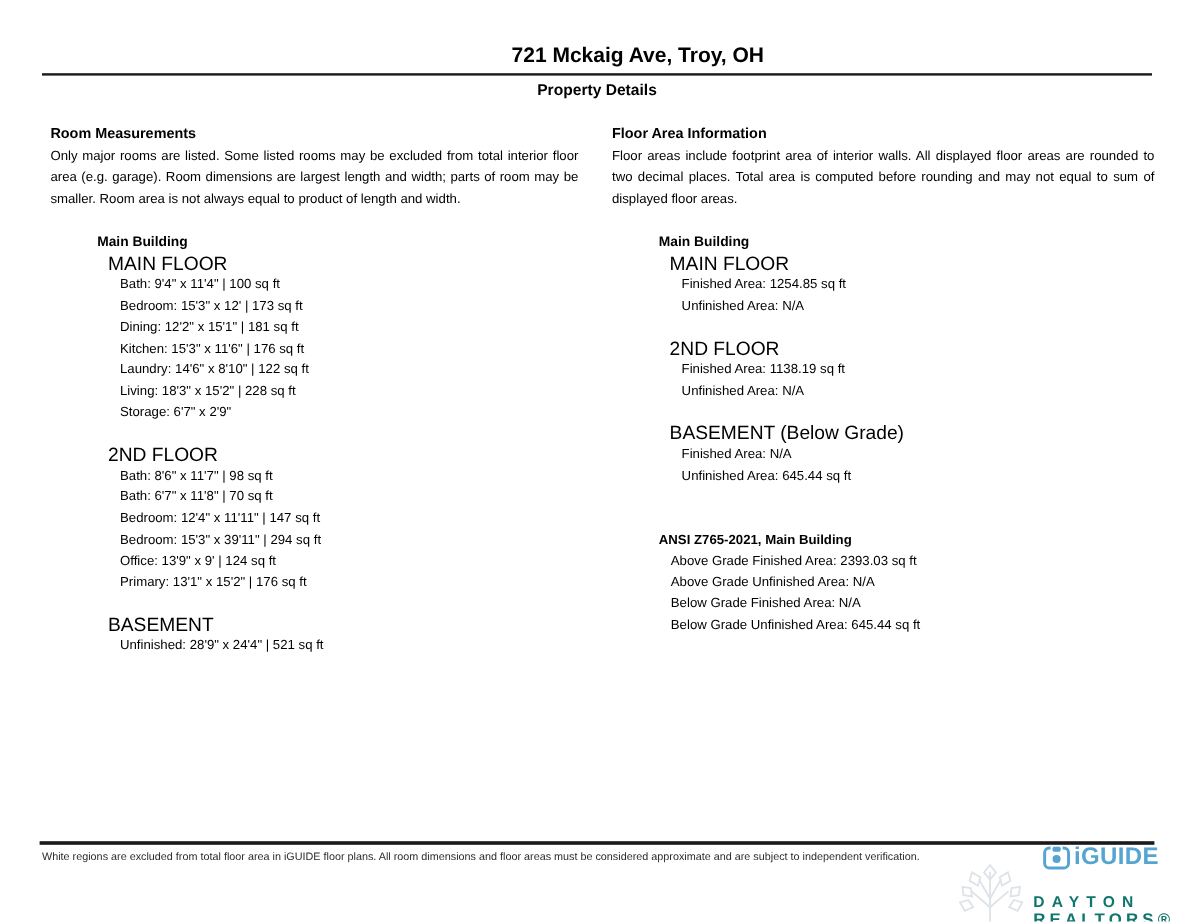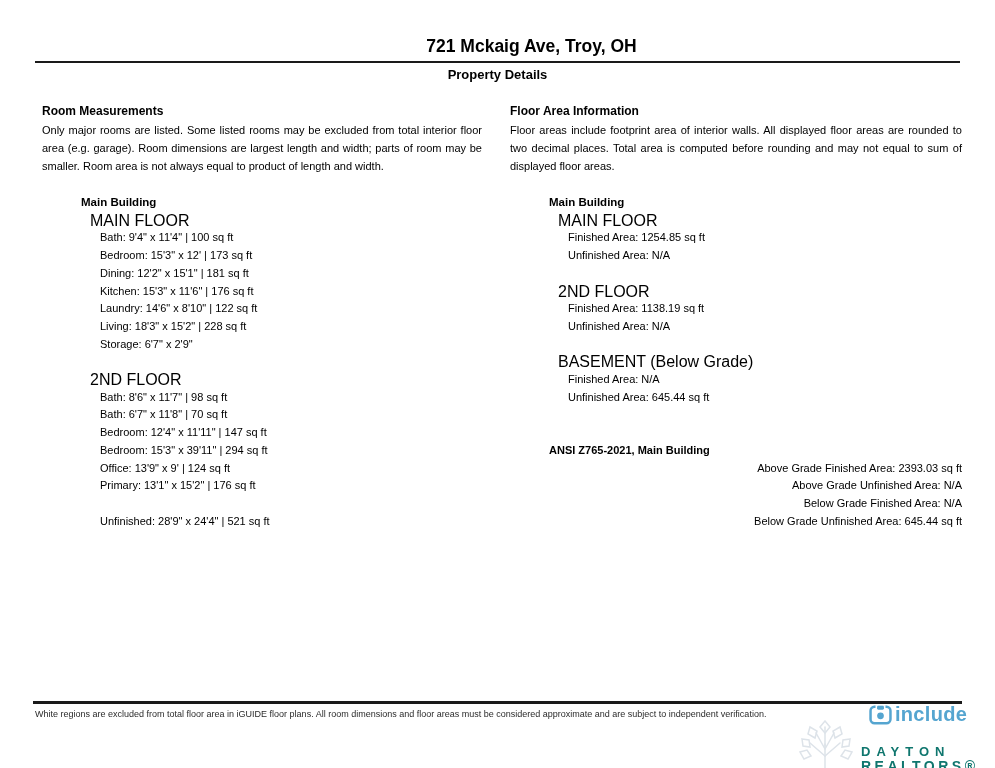--- a/index.html
+++ b/index.html
@@ -31,21 +31,21 @@
   .building { margin-left: 39px; margin-top: 19px; line-height: 17.7px; }
   .building-name { font-weight: bold; font-size: 11.5px; line-height: 17.7px; }
   .floor { margin-left: 9px; }
   .floor + .floor { margin-top: 17.7px; }
   .floor-name { font-size: 16px; line-height: 17.7px; }
   .floor-items { margin-left: 10px; }
   .floor-items div { line-height: 17.7px; }
   .ansi { margin-left: 39px; margin-top: 35.5px; line-height: 17.7px; }
   .ansi-heading { font-weight: bold; font-size: 11px; line-height: 17.7px; }
   .ansi-items { margin-left: 10px; }
-  .ansi-items div { line-height: 17.7px; text-align: right; }
+  .ansi-items div { line-height: 17.7px; }
 
   .footer-rule {
     position: absolute; top: 701px; left: 33px; width: 929px; height: 3px;
     background: #1a1a1a;
   }
   .disclaimer {
     position: absolute; top: 708px; left: 35px;
     font-size: 9px; color: #2b2b2b; line-height: 12px;
   }
   .iguide-logo {
@@ -95,20 +95,21 @@
         <div>Bath: 8'6" x 11'7" | 98 sq ft</div>
         <div>Bath: 6'7" x 11'8" | 70 sq ft</div>
         <div>Bedroom: 12'4" x 11'11" | 147 sq ft</div>
         <div>Bedroom: 15'3" x 39'11" | 294 sq ft</div>
         <div>Office: 13'9" x 9' | 124 sq ft</div>
         <div>Primary: 13'1" x 15'2" | 176 sq ft</div>
       </div>
     </div>
 
     <div class="floor">
+      <div class="floor-name">BASEMENT</div>
       <div class="floor-items">
         <div>Unfinished: 28'9" x 24'4" | 521 sq ft</div>
       </div>
     </div>
   </div>
 </div>
 
 <div class="col col-right">
   <h2>Floor Area Information</h2>
   <p>Floor areas include footprint area of interior walls. All displayed floor areas are rounded to two decimal places. Total area is computed before rounding and may not equal to sum of displayed floor areas.</p>
@@ -157,21 +158,21 @@
 
 <div class="iguide-logo">
   <span style="display:inline-flex;">
     <svg width="23" height="23" viewBox="0 0 24 24">
       <rect x="1.6" y="3.8" width="20.8" height="17.4" rx="4.2" fill="none" stroke="#55a5d0" stroke-width="2.6"></rect>
       <rect x="6.8" y="2.2" width="10.4" height="4.4" fill="#ffffff"></rect>
       <rect x="8.4" y="2.8" width="7.2" height="4.2" rx="1.4" fill="#55a5d0"></rect>
       <circle cx="12" cy="13.4" r="3.5" fill="#55a5d0"></circle>
     </svg>
   </span>
-  <span class="iguide-text">include</span>
+  <span class="iguide-text">iGUIDE</span>
 </div>
 
 <div class="watermark">
   <span class="tree">
     <svg width="62" height="52" viewBox="0 0 62 52">
       <g stroke="#dde3e9" stroke-width="1.5" fill="none" stroke-linecap="round">
         <line x1="30" y1="52" x2="30" y2="24"></line>
         <line x1="30" y1="36" x2="15" y2="23"></line>
         <line x1="30" y1="36" x2="45" y2="23"></line>
         <line x1="30" y1="29" x2="21" y2="13"></line>

